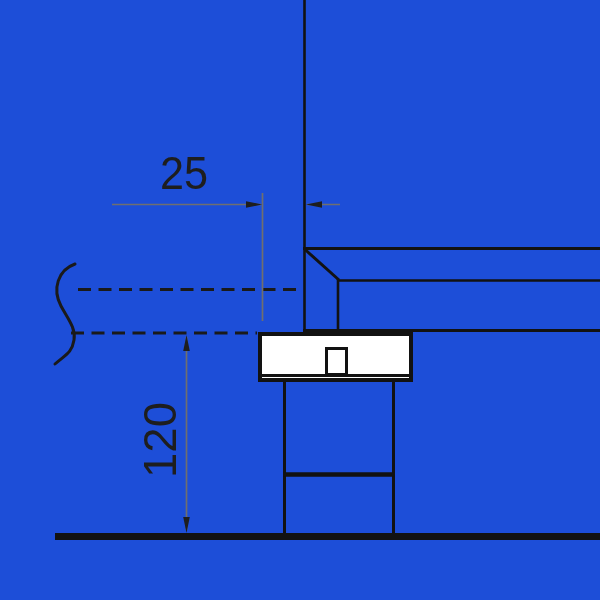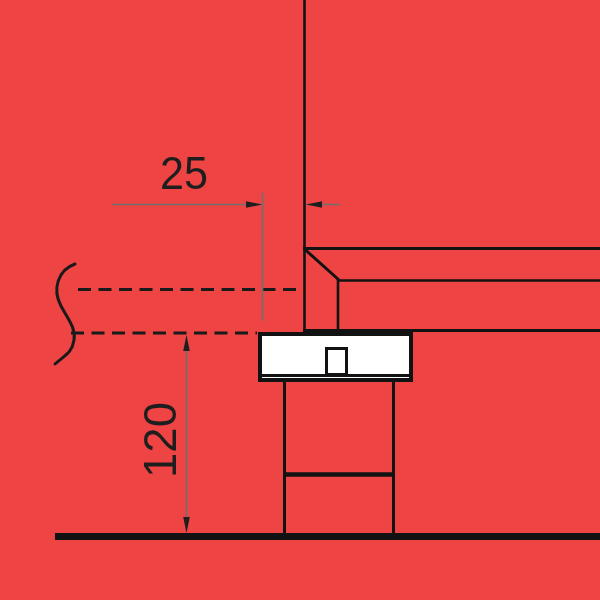--- a/index.html
+++ b/index.html
@@ -4,21 +4,21 @@
 <style>
   html, body {
     margin: 0;
     padding: 0;
     background: #ffffff;
   }
   #viewport {
     position: relative;
     width: 600px;
     height: 600px;
-    background: #ef4444;
+    background: #1d4ed8;
     overflow: hidden;
     font-family: "Liberation Sans", sans-serif;
   }
   #drawing-svg {
     display: block;
     width: 600px;
     height: 600px;
   }
   text {
     font-family: "Liberation Sans", sans-serif;

